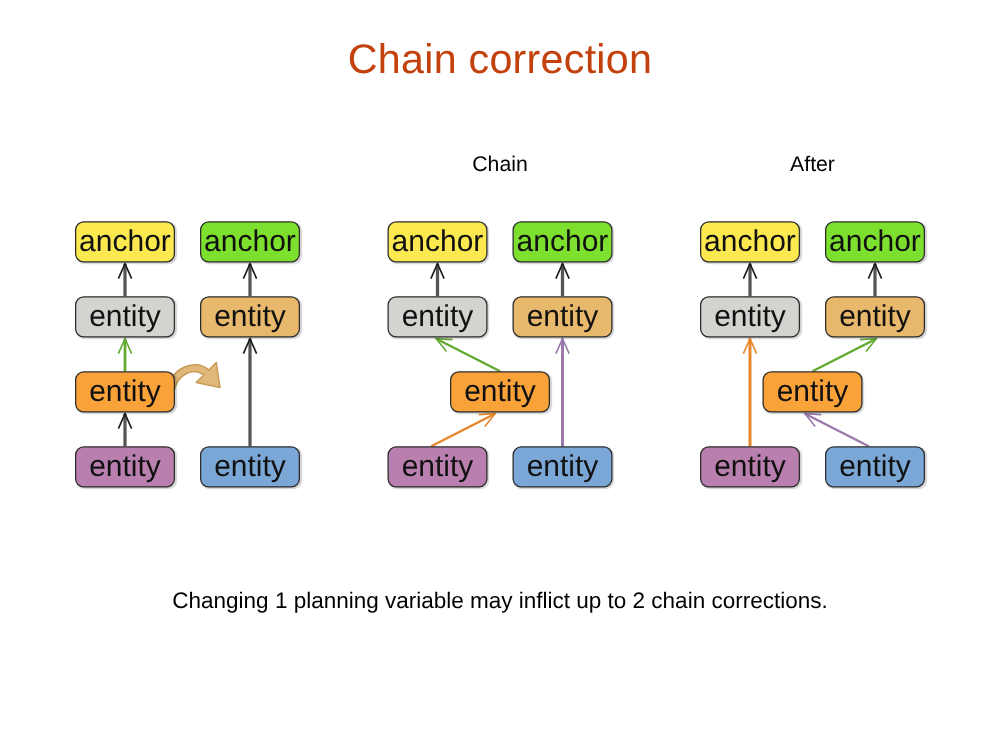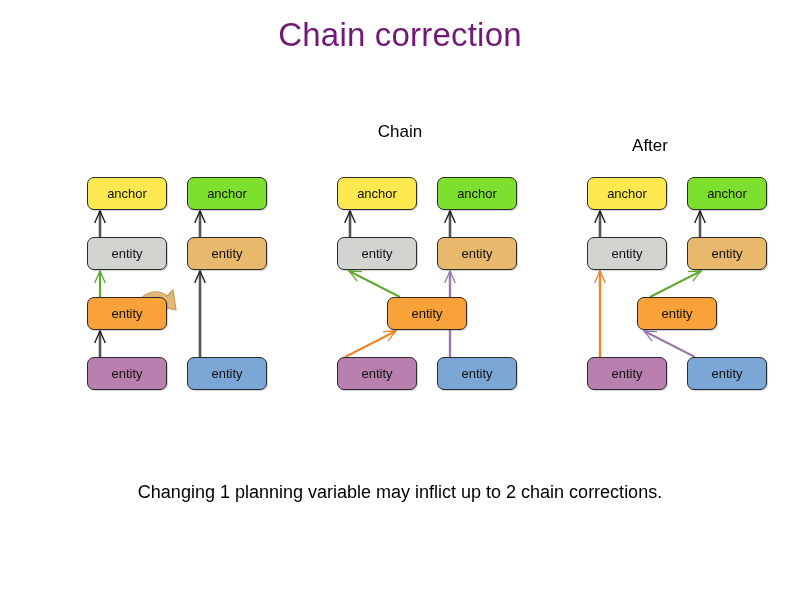--- a/index.html
+++ b/index.html
@@ -10,46 +10,45 @@
   body {
     width: 800px;
     height: 600px;
     position: relative;
     font-family: "Liberation Sans", sans-serif;
     overflow: hidden;
   }
   #page-title {
     position: absolute;
     left: 0;
-    top: 16px;
+    top: 28px;
     width: 800px;
     text-align: center;
     font-size: 33px;
-    color: #701a75;
+    color: #c2410c;
     letter-spacing: 0.2px;
   }
   .panel-label {
     position: absolute;
     font-size: 17px;
     color: #000000;
     text-align: center;
     width: 140px;
   }
   #label-before { left: 330px; top: 122px; }
-  #label-after  { left: 580px; top: 122px; margin-top: 14px; }
+  #label-after  { left: 580px; top: 122px; }
 
   #caption {
     position: absolute;
     left: 0;
     top: 470px;
     width: 800px;
     text-align: center;
     font-size: 18px;
     color: #000000;
-    margin-top: 12px;
   }
 
   .diagram-layer {
     position: absolute;
     left: 0;
     top: 0;
     width: 800px;
     height: 600px;
     pointer-events: none;
   }
@@ -57,24 +56,23 @@
   .node {
     position: absolute;
     width: 80px;
     height: 33px;
     box-sizing: border-box;
     border: 1.5px solid #2b2b2b;
     border-radius: 7px;
     display: flex;
     align-items: center;
     justify-content: center;
-    font-size: 13px;
+    font-size: 24px;
     color: #111111;
     box-shadow: 1px 1px 1px rgba(0,0,0,0.18);
-    margin-left: 27px;
   }
 </style>
 </head>
 <body>
 
 <div id="page-title">Chain correction</div>
 
 <div class="panel-label" id="label-before">Chain</div>
 <div class="panel-label" id="label-after">After</div>
 

